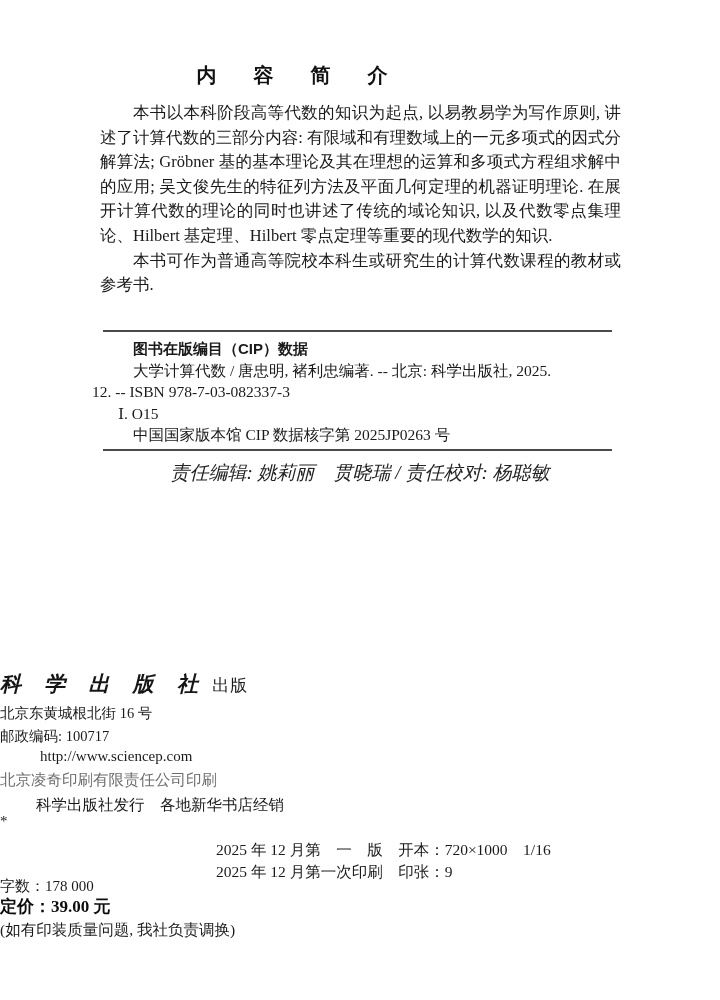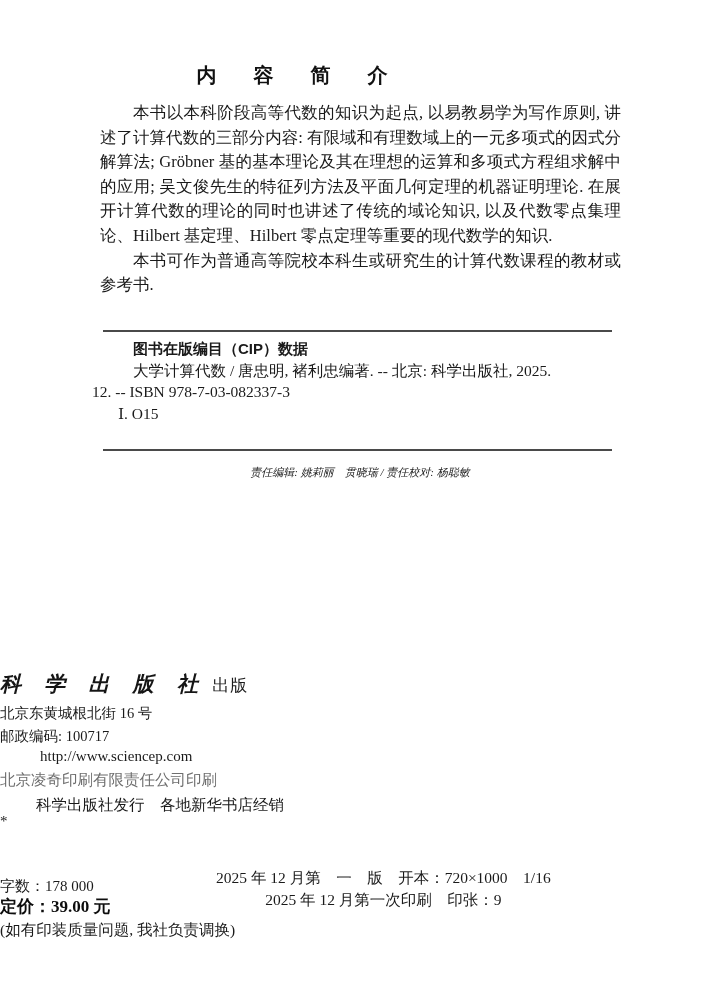--- a/index.html
+++ b/index.html
@@ -51,46 +51,45 @@
   .cip .l1 { margin-left: 41px; }
   .cip .l2 { margin-left: 0; }
   .cip .l3 { margin-left: 26px; }
   .cip .l4 { margin-left: 41px; }
 
   
   .credits {
     top: 459px; left: 0; width: 720px;
     text-align: center;
     font-style: italic;
-    font-size: 11px; line-height: 27px;
+    font-size: 19px; line-height: 27px;
     color: #222;
   }
 
   
   .center-line { left: 0; width: 720px; text-align: left; color: #1a1a1a; }
   .logo-line { top: 670px; }
   .logo-script {
     font-weight: bold; font-style: italic;
     font-size: 21px; letter-spacing: 9px;
     color: #151515;
   }
   .logo-suffix { font-size: 17px; letter-spacing: 1px; }
   .addr-line { top: 704px; font-size: 14.5px; }
   .post-line { top: 727px; font-size: 14.5px; }
   .web-line  { top: 748px; font-size: 15px; padding-left: 40px; }
   .printer-line { top: 770px; font-size: 15.5px; color: #6e6e6e; }
   .dist-line { top: 795px; font-size: 15.5px; padding-left: 36px; }
   .star-line { top: 813px; font-size: 15px; }
   .edition-block {
     top: 839px; left: 216px;
-    text-align: center;
+    text-align: left;
     font-size: 15.5px; line-height: 22px;
     white-space: nowrap;
     color: #1a1a1a;
-    margin-top: 28px;
   }
   .wordcount-line { top: 877px; font-size: 15px; }
   .price-line { top: 895px; font-size: 17px; font-weight: bold; color: #0d0d0d; }
   .note-line { top: 920px; font-size: 15.5px; }
 </style>
 </head>
 <body>
 
 <div class="abs page-title">内 容 简 介</div>
 
@@ -99,20 +98,21 @@
   <p>本书可作为普通高等院校本科生或研究生的计算代数课程的教材或参考书.</p>
 </div>
 
 <div class="abs rule rule-top"></div>
 
 <div class="abs cip">
   <div class="heading">图书在版编目（CIP）数据</div>
   <div class="l1">大学计算代数 / 唐忠明, 褚利忠编著. -- 北京: 科学出版社, 2025.</div>
   <div class="l2">12. -- ISBN 978-7-03-082337-3</div>
   <div class="l3">Ⅰ. O15</div>
+  <div class="l4">中国国家版本馆 CIP 数据核字第 2025JP0263 号</div>
 </div>
 
 <div class="abs rule rule-bottom"></div>
 
 <div class="abs credits">
   <div>责任编辑: 姚莉丽　贯晓瑞 / 责任校对: 杨聪敏</div>
 </div>
 
 <div class="abs center-line logo-line">
   <span class="logo-script">科 学 出 版 社</span><span class="logo-suffix"> 出版</span>

